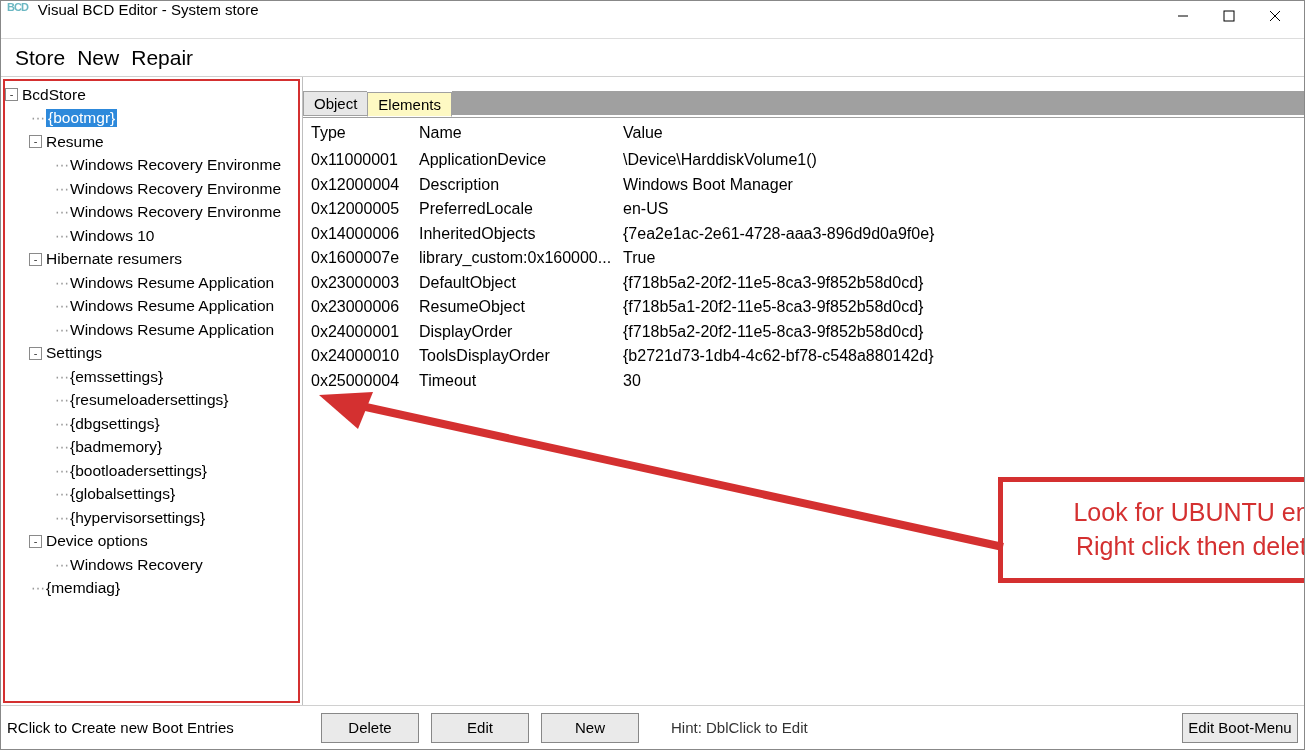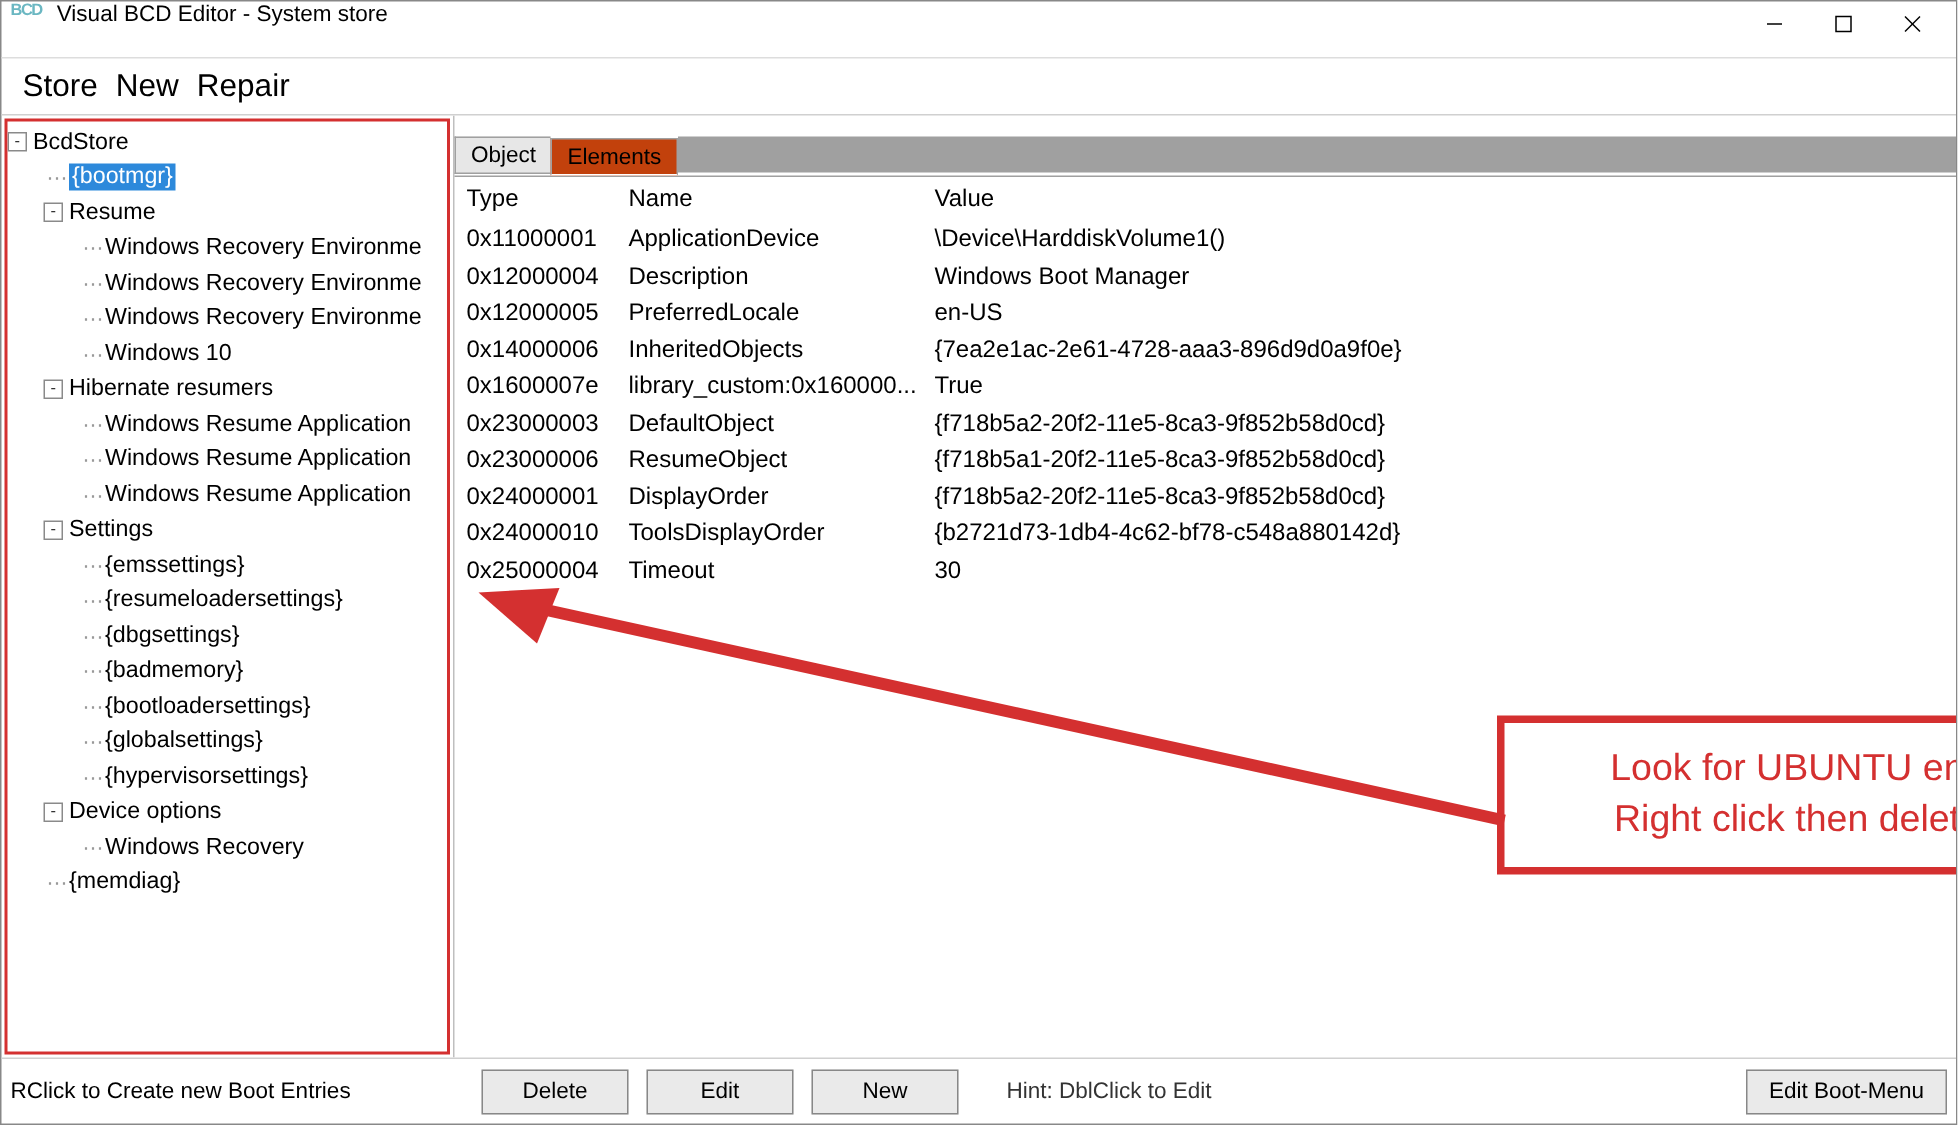--- a/index.html
+++ b/index.html
@@ -17,21 +17,21 @@
   .body { flex: 1; display: flex; overflow: hidden; }
   .sidebar { width: 302px; border-right: 1px solid #bfbfbf; position: relative; }
   .tree { position: absolute; inset: 2px; border: 2px solid #d43030; padding: 2px 0; overflow: hidden; }
   .node { display: flex; align-items: center; height: 23.5px; white-space: nowrap; font-size: 15.5px; }
   .node .ind { display: inline-block; }
   .toggle { width: 13px; height: 13px; border: 1px solid #8a8a8a; display: inline-flex; align-items: center; justify-content: center; font-size: 11px; line-height: 11px; margin-right: 4px; color: #333; }
   .dots { color: #999; letter-spacing: -1px; margin: 0 2px; font-size: 14px; }
   .sel { background: #2d89db; color: #ffffff; padding: 0 2px; }
   .content { flex: 1; display: flex; flex-direction: column; position: relative; }
   .tabs { height: 28px; display: flex; align-items: center; margin-top: 12px; }
-  .tab { border: 1px solid #a0a0a0; padding: 3px 10px; font-size: 15px; background: #c2410c; }
+  .tab { border: 1px solid #a0a0a0; padding: 3px 10px; font-size: 15px; background: #fef9c3; }
   .tab.inactive { background: #e7e7e7; border-right: none; }
   .tab.active { border-bottom: 1px solid #fff; position: relative; top: 1px; }
   .tabrest { flex: 1; background: #a0a0a0; height: 24px; }
   .grid { flex: 1; border-top: 1px solid #a0a0a0; padding: 6px 8px 0 8px; font-size: 16px; }
   .gridhead { display: flex; font-weight: normal; margin-bottom: 6px; }
   .col-type { width: 108px; }
   .col-name { width: 204px; }
   .col-val { flex: 1; }
   .gridrow { display: flex; height: 24.5px; align-items: center; }
   .footer { height: 44px; border-top: 1px solid #d0d0d0; display: flex; align-items: center; padding: 0 6px; gap: 12px; }
@@ -275,17 +275,17 @@
   </div>
 
   <div class="footer">
     <span style="width:302px">RClick to Create new Boot Entries</span>
     <div style="flex:1; display:flex; align-items:center; gap:12px;">
       <div class="btn">Delete</div>
       <div class="btn">Edit</div>
       <div class="btn">New</div>
       <span class="hint">Hint: DblClick to Edit</span>
       <span style="flex:1"></span>
-      <div class="btn" style="width:134px">Edit Boot-Menu</div>
+      <div class="btn" style="width:116px">Edit Boot-Menu</div>
     </div>
   </div>
 
 </div>
 
 </body></html>

